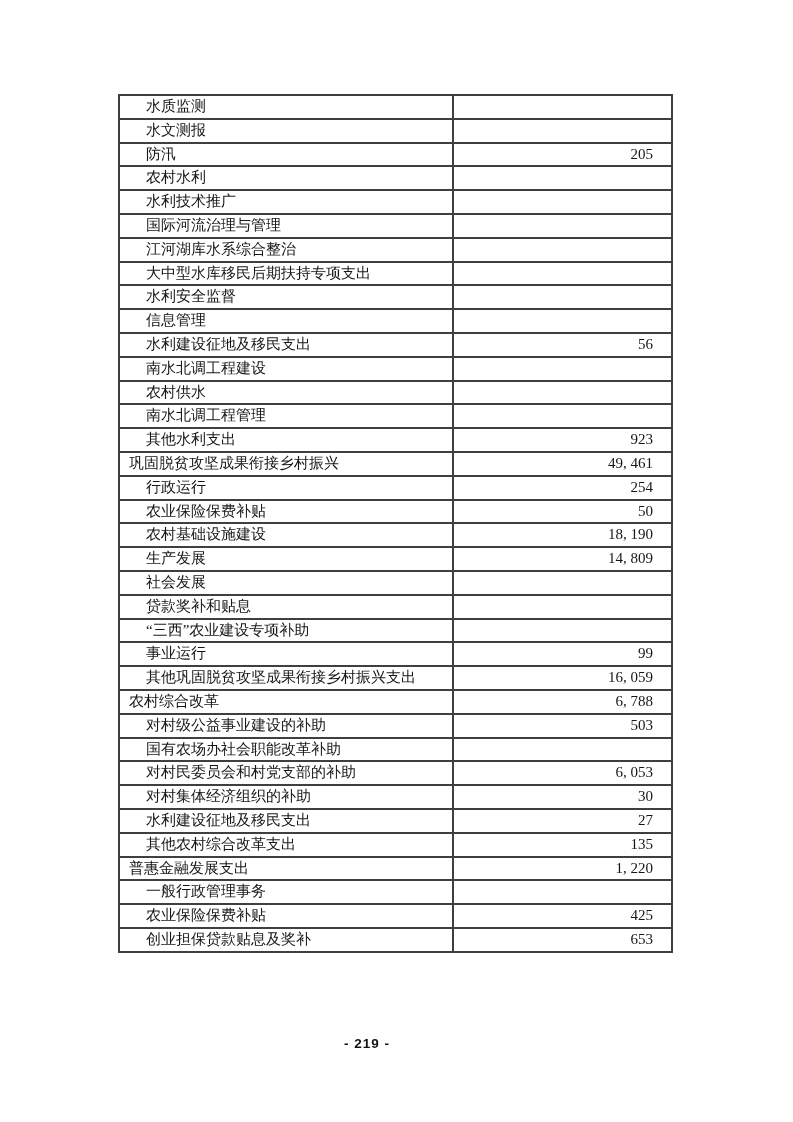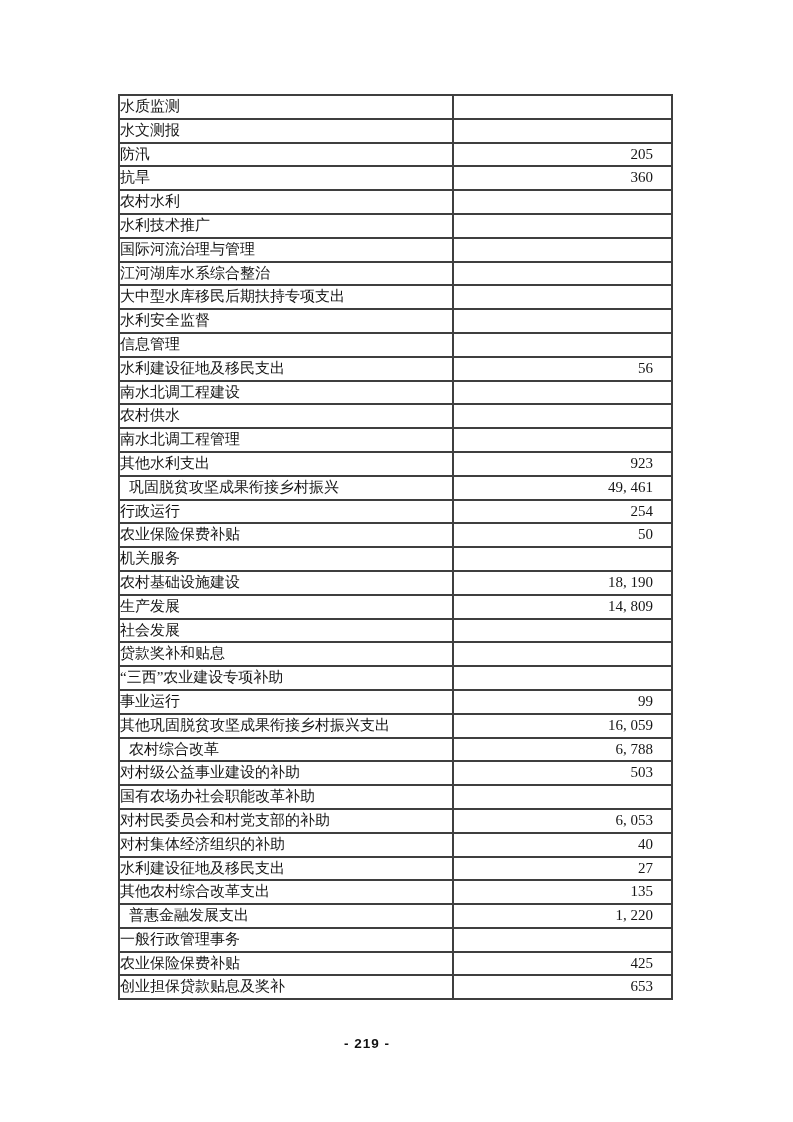--- a/index.html
+++ b/index.html
@@ -27,21 +27,21 @@
   .doc-table td {
     border: 2px solid #3f3f3f;
     height: 21.8px;
     padding: 0;
     font-size: 15px;
     line-height: 21.8px;
     overflow: hidden;
     white-space: nowrap;
     vertical-align: middle;
   }
-  td.label-cell { }
+  td.label-cell { padding-left: 26px; }
   td.label-cell.lvl1 { padding-left: 9px; margin-top: 36px; }
   td.value-cell {
     text-align: right;
     padding-right: 18px;
     font-variant-numeric: tabular-nums;
   }
   .page-footer {
     position: absolute;
     top: 1036px;
     left: 0;
@@ -69,24 +69,20 @@
       </tr>
       <tr>
         <td class="label-cell">水文测报</td>
         <td class="value-cell"></td>
       </tr>
       <tr>
         <td class="label-cell">防汛</td>
         <td class="value-cell">205</td>
       </tr>
       <tr>
-        <td class="label-cell">抗旱</td>
-        <td class="value-cell">360</td>
-      </tr>
-      <tr>
         <td class="label-cell">农村水利</td>
         <td class="value-cell"></td>
       </tr>
       <tr>
         <td class="label-cell">水利技术推广</td>
         <td class="value-cell"></td>
       </tr>
       <tr>
         <td class="label-cell">国际河流治理与管理</td>
         <td class="value-cell"></td>
@@ -133,24 +129,20 @@
       </tr>
       <tr>
         <td class="label-cell">行政运行</td>
         <td class="value-cell">254</td>
       </tr>
       <tr>
         <td class="label-cell">农业保险保费补贴</td>
         <td class="value-cell">50</td>
       </tr>
       <tr>
-        <td class="label-cell">机关服务</td>
-        <td class="value-cell"></td>
-      </tr>
-      <tr>
         <td class="label-cell">农村基础设施建设</td>
         <td class="value-cell">18, 190</td>
       </tr>
       <tr>
         <td class="label-cell">生产发展</td>
         <td class="value-cell">14, 809</td>
       </tr>
       <tr>
         <td class="label-cell">社会发展</td>
         <td class="value-cell"></td>
@@ -182,21 +174,21 @@
       <tr>
         <td class="label-cell">国有农场办社会职能改革补助</td>
         <td class="value-cell"></td>
       </tr>
       <tr>
         <td class="label-cell">对村民委员会和村党支部的补助</td>
         <td class="value-cell">6, 053</td>
       </tr>
       <tr>
         <td class="label-cell">对村集体经济组织的补助</td>
-        <td class="value-cell">40</td>
+        <td class="value-cell">30</td>
       </tr>
       <tr>
         <td class="label-cell">水利建设征地及移民支出</td>
         <td class="value-cell">27</td>
       </tr>
       <tr>
         <td class="label-cell">其他农村综合改革支出</td>
         <td class="value-cell">135</td>
       </tr>
       <tr>

